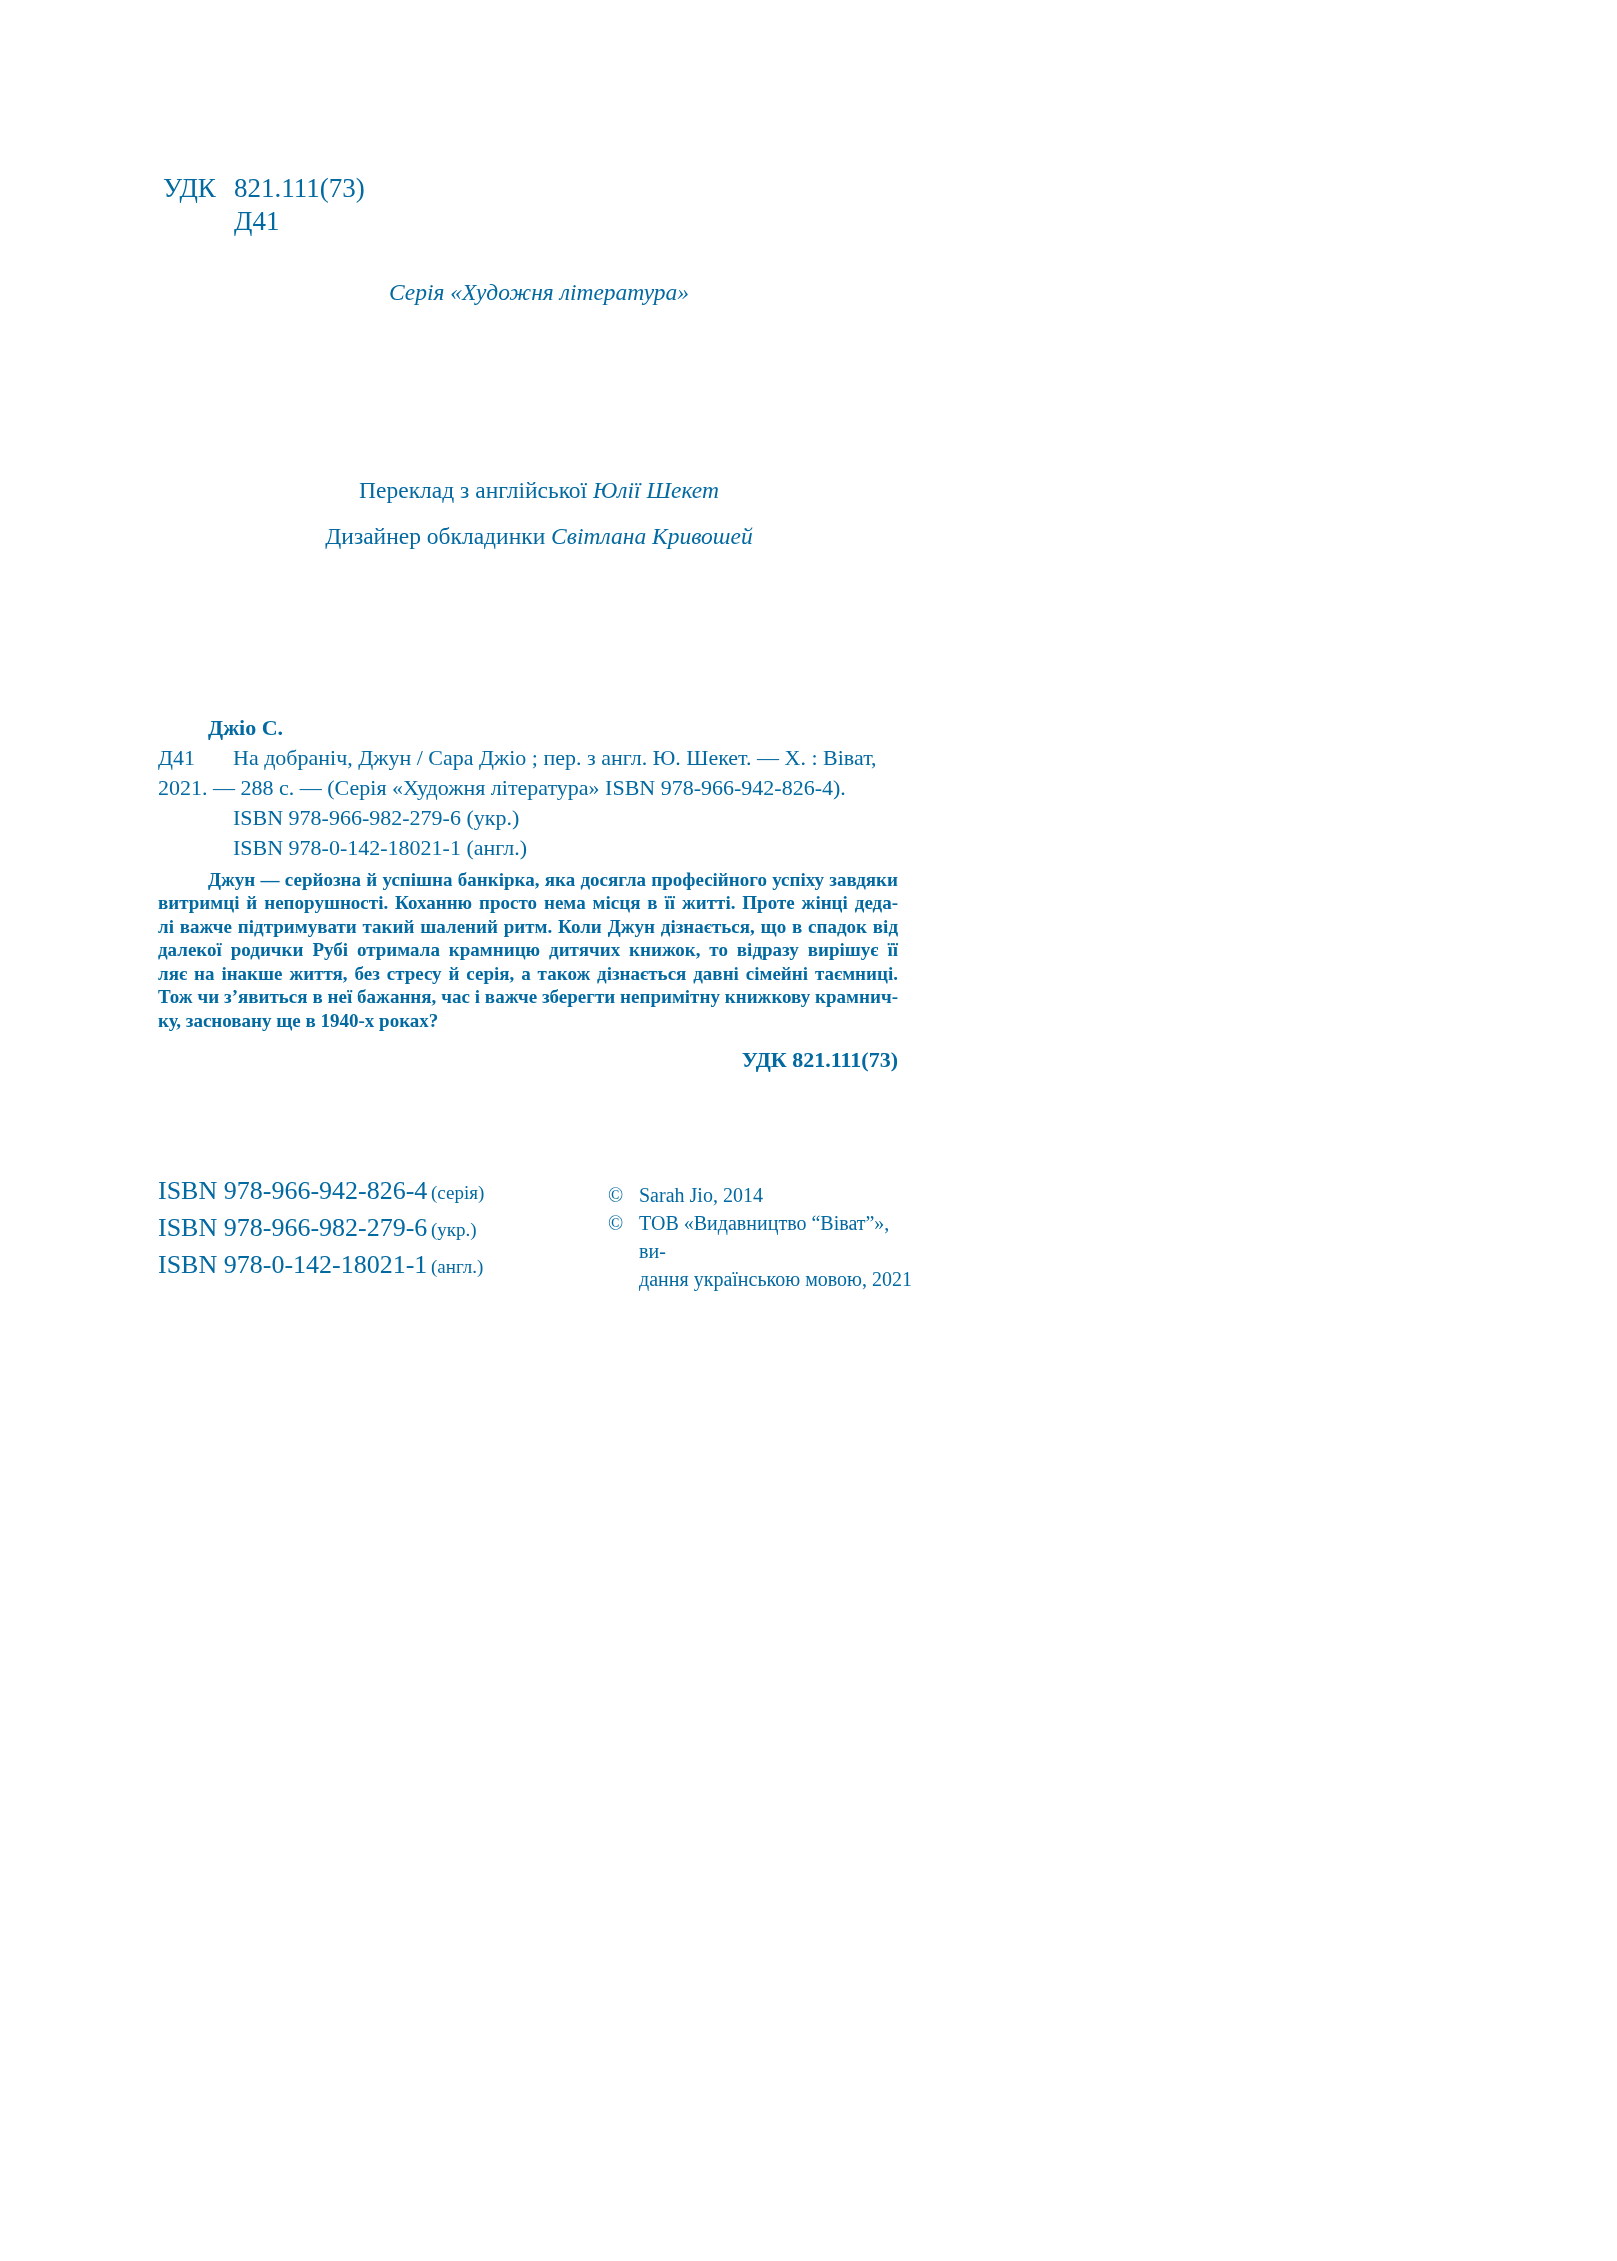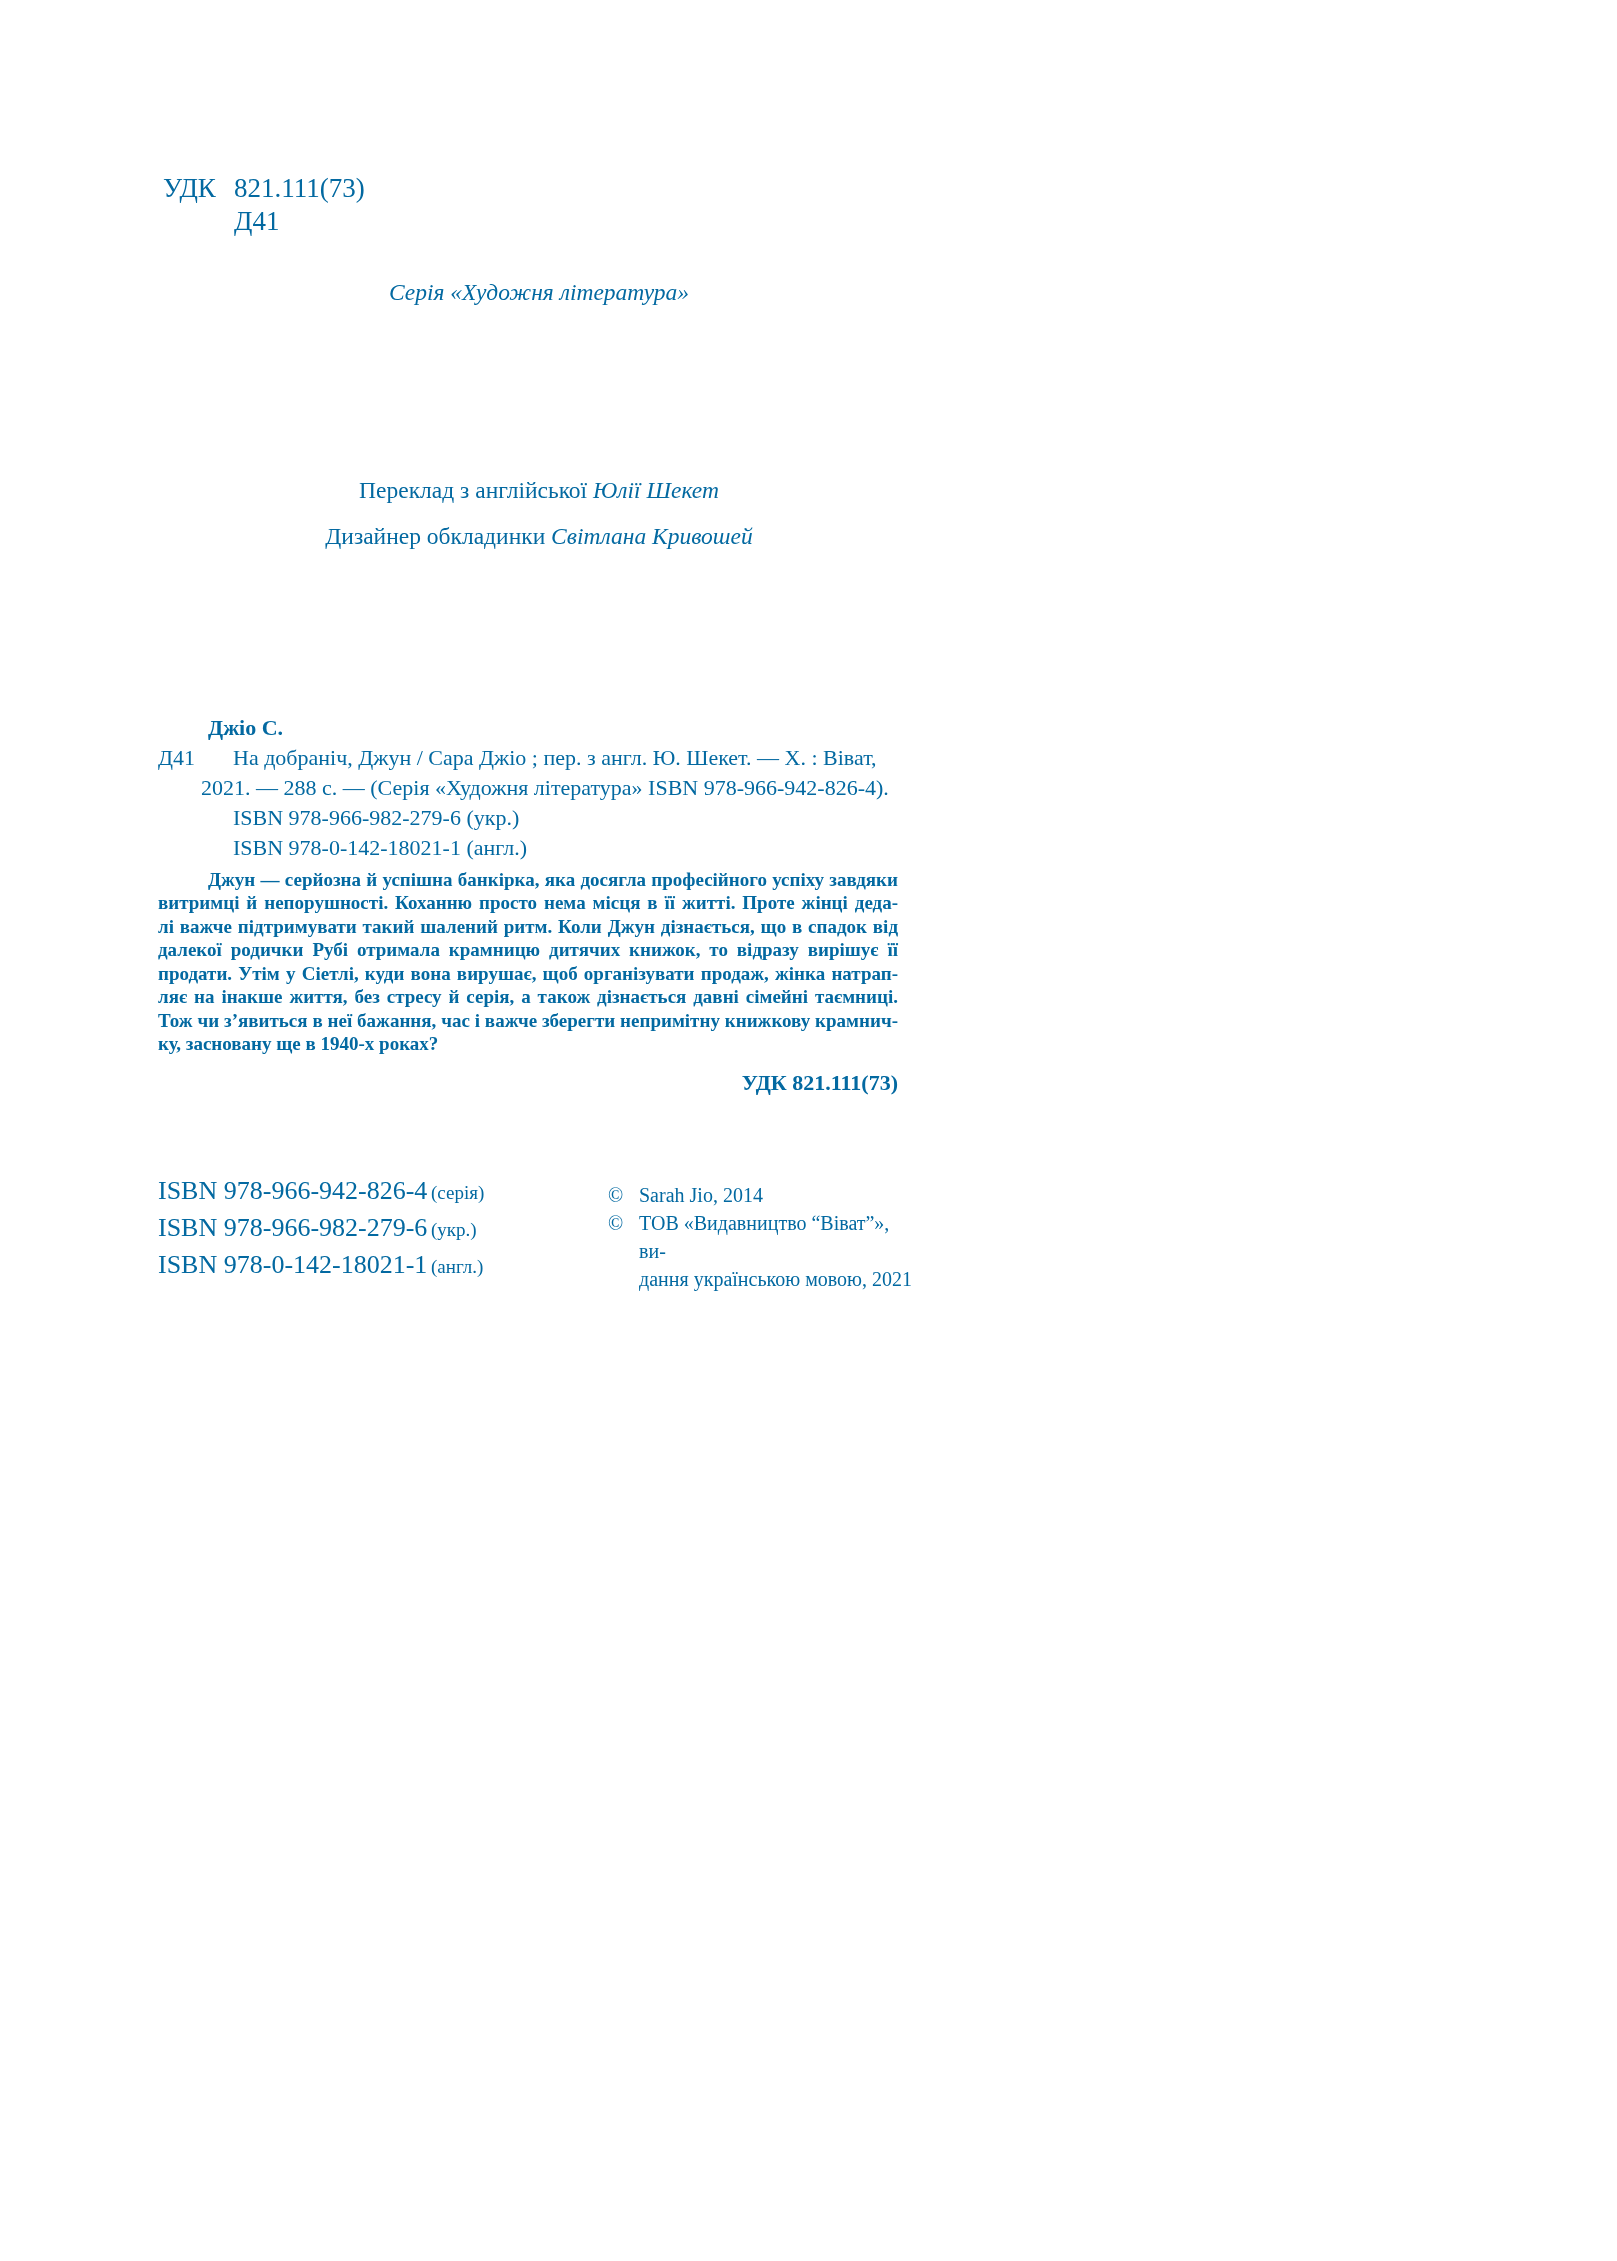--- a/index.html
+++ b/index.html
@@ -44,21 +44,21 @@
     left: 158px;
     top: 713px;
     width: 764px;
     font-size: 22px;
     line-height: 30px;
   }
   .cat-author { margin-left: 50px; font-weight: bold; }
   .cat-bib { position: relative; }
   .cat-code { position: absolute; left: 0; top: 0; }
   .bib-l1 { margin-left: 75px; white-space: nowrap; }
-  .bib-l2 { margin-left: 43px; white-space: nowrap; }
+  .bib-l2 { white-space: nowrap; }
   .cat-isbn { margin-left: 75px; }
 
   .annotation {
     margin-top: 4.5px;
     width: 740px;
     font-weight: bold;
     font-size: 19px;
     line-height: 23.5px;
   }
   .ann-line { text-align: justify; text-align-last: justify; -moz-text-align-last: justify; }
@@ -131,21 +131,20 @@
       <div class="bib-l2">2021. — 288 с. — (Серія «Художня література» ISBN 978-966-942-826-4).</div>
     </div>
     <div class="cat-isbn">ISBN 978-966-982-279-6 (укр.)</div>
     <div class="cat-isbn">ISBN 978-0-142-18021-1 (англ.)</div>
 
     <div class="annotation">
       <div class="ann-line ann-first">Джун — серйозна й успішна банкірка, яка досягла професійного успіху завдяки</div>
       <div class="ann-line">витримці й непорушності. Коханню просто нема місця в її житті. Проте жінці деда-</div>
       <div class="ann-line">лі важче підтримувати такий шалений ритм. Коли Джун дізнається, що в спадок від</div>
       <div class="ann-line">далекої родички Рубі отримала крамницю дитячих книжок, то відразу вирішує її</div>
-      <div class="ann-line">продати. Утім у Сіетлі, куди вона вирушає, щоб організувати продаж, жінка натрап-</div>
       <div class="ann-line">ляє на інакше життя, без стресу й серія, а також дізнається давні сімейні таємниці.</div>
       <div class="ann-line">Тож чи з’явиться в неї бажання, час і важче зберегти непримітну книжкову крамнич-</div>
       <div class="ann-line ann-last">ку, засновану ще в 1940-х роках?</div>
     </div>
 
     <div class="udk-footer">УДК 821.111(73)</div>
   </div>
 
   <div class="footer-isbn">
     <div class="isbn-row">

